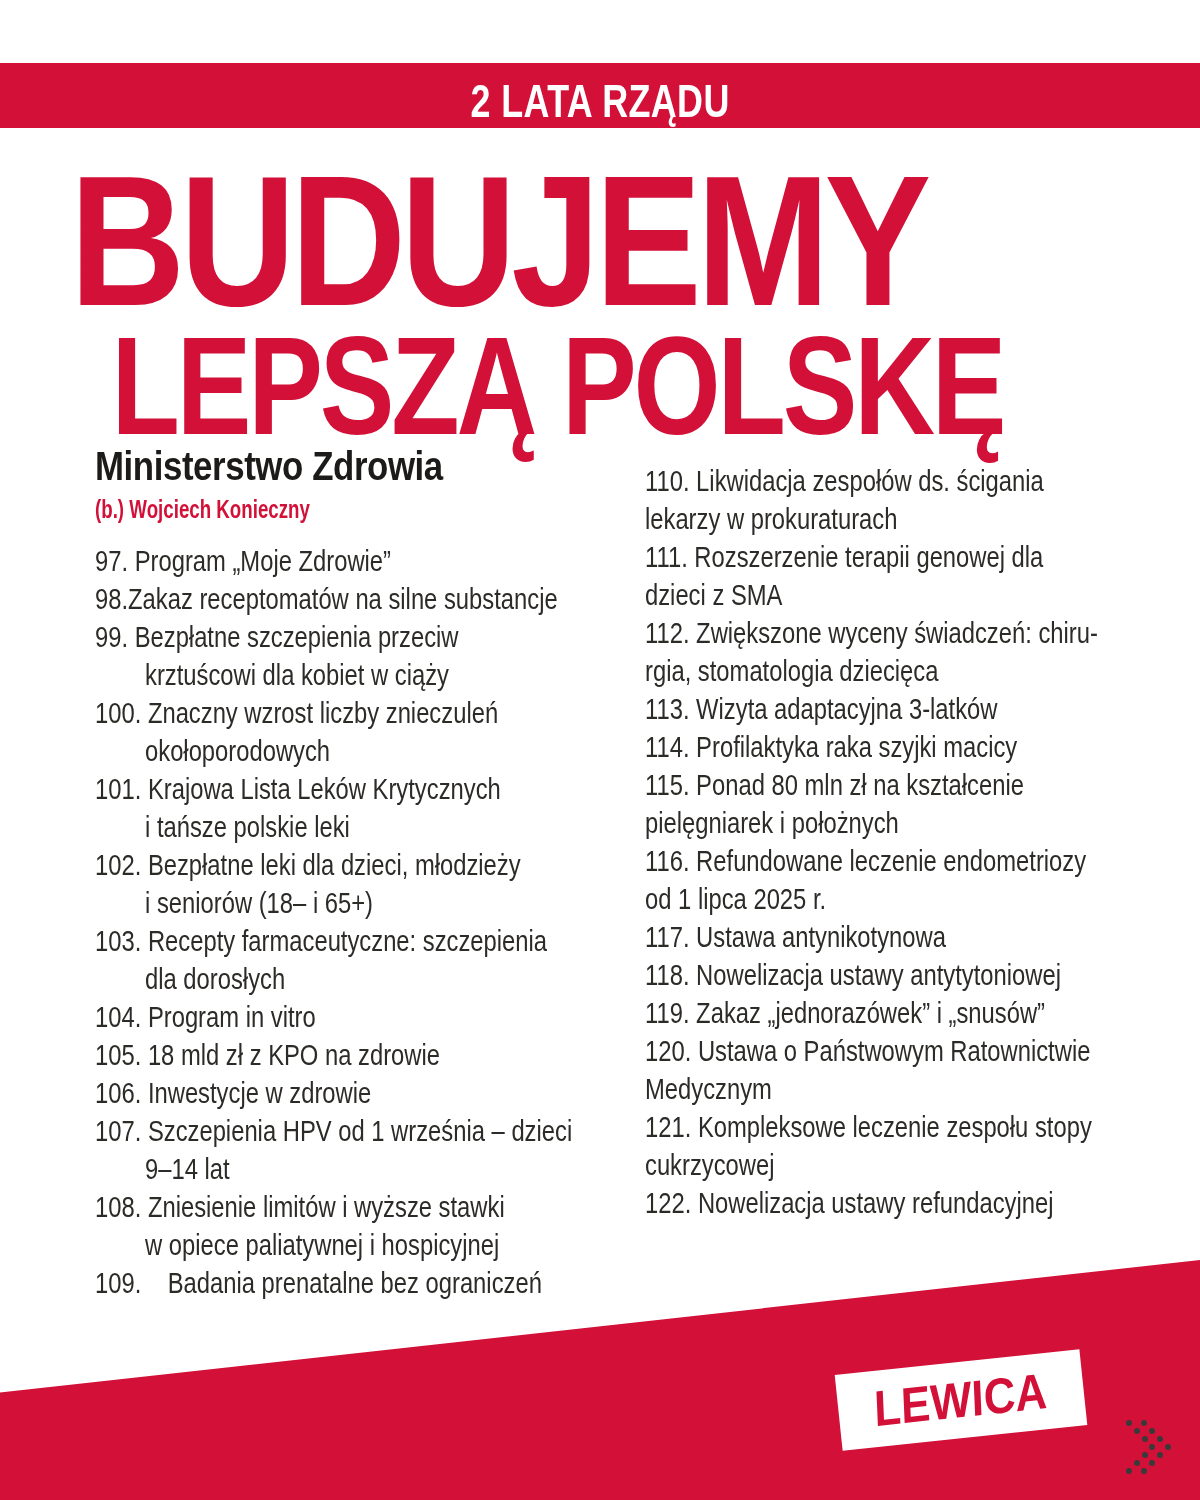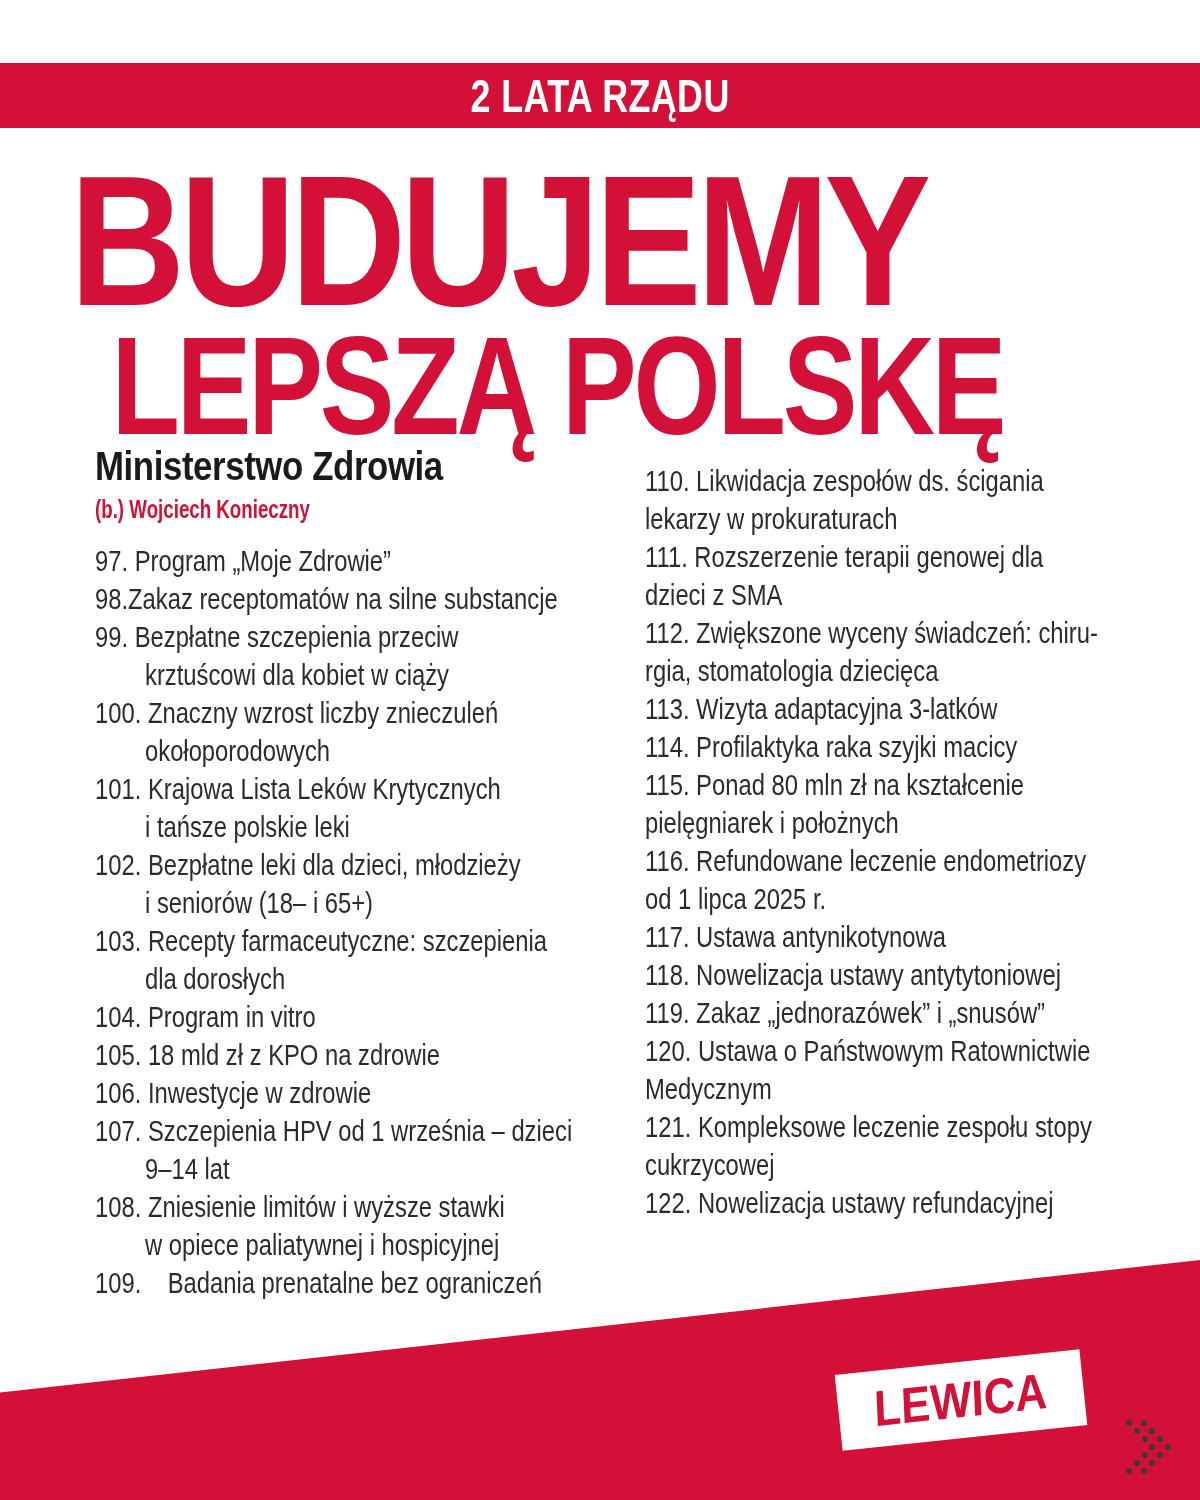--- a/index.html
+++ b/index.html
@@ -7,21 +7,21 @@
     width: 1200px; height: 1500px;
     position: relative;
     background: #ffffff;
     overflow: hidden;
     font-family: "Liberation Sans", sans-serif;
   }
   .top-banner {
     position: absolute; left: 0; top: 63px;
     width: 1200px; height: 65px;
     background: #D21038;
-    display: flex; align-items: center; justify-content: center;
+    display: flex; align-items: flex-end; justify-content: center;
   }
   .top-banner .banner-text {
     color: #ffffff; font-weight: 700; font-size: 46px;
     letter-spacing: 0.5px; transform: scaleX(0.78);
     white-space: nowrap;
   }
   .title-line1 {
     position: absolute; left: 0; top: 148px; width: 1200px;
     text-align: left; line-height: 1;
   }

